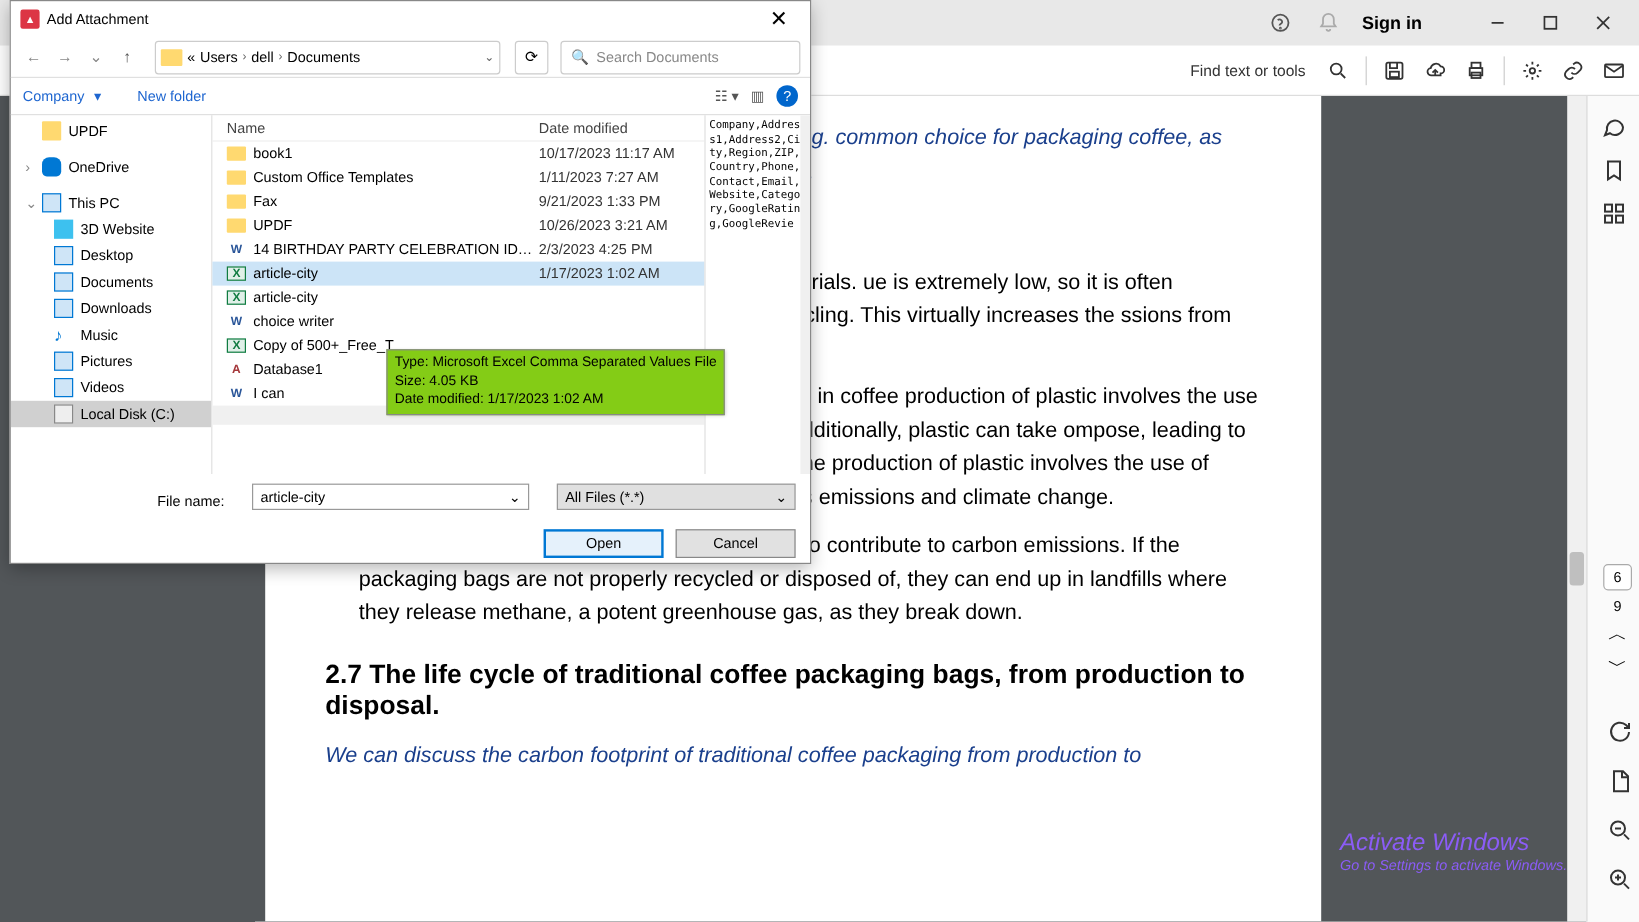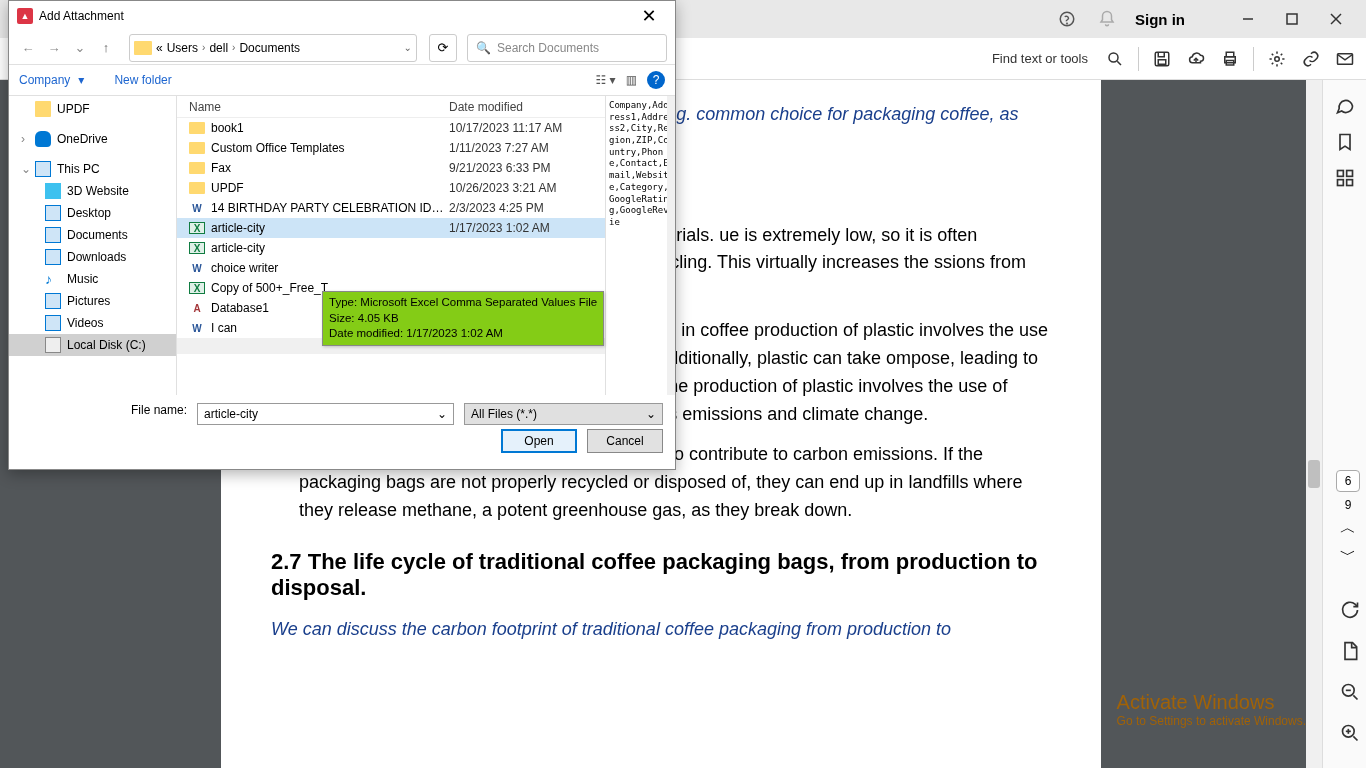--- a/index.html
+++ b/index.html
@@ -33,21 +33,21 @@
   .page-nav { position: absolute; right: 6px; top: 470px; display: flex; flex-direction: column; align-items: center; gap: 6px; }
   .page-nav .num-badge { width: 24px; height: 22px; border: 1px solid #aaa; background: #fff; display: flex; align-items: center; justify-content: center; border-radius: 4px; font-size: 12px; }
   .page-nav .plain { font-size: 12px; }
   .right-rail2 { position: absolute; right: 6px; top: 600px; display: flex; flex-direction: column; gap: 18px; align-items: center; }
 
   
   .scrollbar { position: absolute; top: 80px; right: 44px; width: 16px; bottom: 0; background: #f0f0f0; }
   .scroll-thumb { position: absolute; left: 2px; right: 2px; top: 380px; height: 28px; background: #bfbfbf; border-radius: 3px; }
 
   
-  .watermark { position: absolute; right: 60px; bottom: 40px; color: #a16207; text-align: left; }
+  .watermark { position: absolute; right: 60px; bottom: 40px; color: #8b5cf6; text-align: left; font-style: italic; }
   .watermark .wm1 { font-size: 20px; }
   .watermark .wm2 { font-size: 12px; }
 
   
   .dialog { position: absolute; top: 0; left: 8px; width: 668px; height: 470px; background: #fff; border: 1px solid #888; box-shadow: 0 4px 14px rgba(0,0,0,0.3); z-index: 100; }
   .dialog-title { height: 30px; display: flex; align-items: center; padding: 0 8px; font-size: 12px; }
   .dialog-title .pdf-icon { width: 16px; height: 16px; background: #dc3545; margin-right: 6px; display: inline-flex; align-items: center; justify-content: center; color: #fff; font-size: 9px; font-weight: bold; border-radius: 2px; }
   .dialog-title .close { margin-left: auto; font-size: 18px; width: 36px; text-align: center; }
 
   .nav-row { height: 34px; display: flex; align-items: center; padding: 0 8px; gap: 4px; border-bottom: 1px solid #e0e0e0; }
@@ -90,32 +90,32 @@
   .file-row { display: flex; align-items: center; height: 20px; padding-left: 12px; }
   .file-row .ic { width: 16px; height: 12px; margin-right: 6px; display: inline-flex; align-items: center; justify-content: center; }
   .file-row .fname { width: 238px; white-space: nowrap; overflow: hidden; text-overflow: ellipsis; }
   .file-row .date { color: #333; }
   .file-row.sel { background: #cce4f7; }
   .ic-word::before { content: "W"; color: #2a5699; font-weight: bold; font-size: 10px; }
   .ic-excel::before { content: "X"; color: #107c41; font-weight: bold; font-size: 10px; }
   .ic-excel-bg { width: 16px; height: 16px; background: #e0f0e8; border: 1px solid #107c41; display: inline-flex; align-items: center; justify-content: center; }
   .ic-access::before { content: "A"; color: #a4373a; font-weight: bold; font-size: 10px; }
 
-  .preview-pane { width: 70px; border-left: 1px solid #e0e0e0; padding: 4px 3px; font-family: monospace; font-size: 9px; line-height: 1.3; word-break: break-all; overflow: hidden; position: relative; }
+  .preview-pane { width: 88px; border-left: 1px solid #e0e0e0; padding: 4px 3px; font-family: monospace; font-size: 9px; line-height: 1.3; word-break: break-all; overflow: hidden; position: relative; }
   .preview-pane::after { content: ""; position: absolute; right: 0; top: 0; bottom: 0; width: 8px; background: #f0f0f0; }
 
   .hscroll { height: 16px; background: #f0f0f0; display: flex; }
 
   .bottom-area { padding: 8px 12px; }
-  .filename-row { display: flex; align-items: flex-start; gap: 10px; margin-bottom: 4px; }
+  .filename-row { display: flex; align-items: flex-end; gap: 23px; margin-bottom: 16px; }
   .filename-row label { font-size: 12px; margin-left: 110px; }
   .filename-row .fn-input { flex: 1; border: 1px solid #999; height: 22px; padding: 0 6px; font-size: 12px; display: flex; align-items: center; justify-content: space-between; }
   .filename-row .filter { width: 199px; border: 1px solid #999; height: 22px; background: #e0e0e0; padding: 0 6px; font-size: 12px; display: flex; align-items: center; justify-content: space-between; }
   .btn-row { display: flex; justify-content: flex-end; gap: 10px; }
-  .btn-row button { width: 76px; height: 24px; border: 1px solid #888; background: #e1e1e1; font-size: 12px; }
+  .btn-row button { width: 100px; height: 24px; border: 1px solid #888; background: #e1e1e1; font-size: 12px; }
   .btn-row button.primary { border: 2px solid #0078d4; background: #e5f1fb; }
 
   .tooltip { position: absolute; top: 291px; left: 322px; background: #84cc16; border: 1px solid #888; padding: 3px 6px; font-size: 11.5px; line-height: 1.35; z-index: 200; box-shadow: 1px 1px 3px rgba(0,0,0,0.2); white-space: nowrap; }
 </style>
 </head>
 <body>
 
 <div class="app-bar">
   <span class="icon">
     <svg width="18" height="18" viewBox="0 0 24 24" fill="none" stroke="#555" stroke-width="2">
@@ -390,21 +390,21 @@
               <span class="date">10/17/2023 11:17 AM</span>
             </div>
             <div class="file-row">
               <span class="ic ic-folder"></span>
               <span class="fname">Custom Office Templates</span>
               <span class="date">1/11/2023 7:27 AM</span>
             </div>
             <div class="file-row">
               <span class="ic ic-folder"></span>
               <span class="fname">Fax</span>
-              <span class="date">9/21/2023 6:33 PM</span>
+              <span class="date">9/21/2023 1:33 PM</span>
             </div>
             <div class="file-row">
               <span class="ic ic-folder"></span>
               <span class="fname">UPDF</span>
               <span class="date">10/26/2023 3:21 AM</span>
             </div>
             <div class="file-row">
               <span class="ic ic-word"></span>
               <span class="fname">14 BIRTHDAY PARTY CELEBRATION IDEAS...</span>
               <span class="date">2/3/2023 4:25 PM</span>

